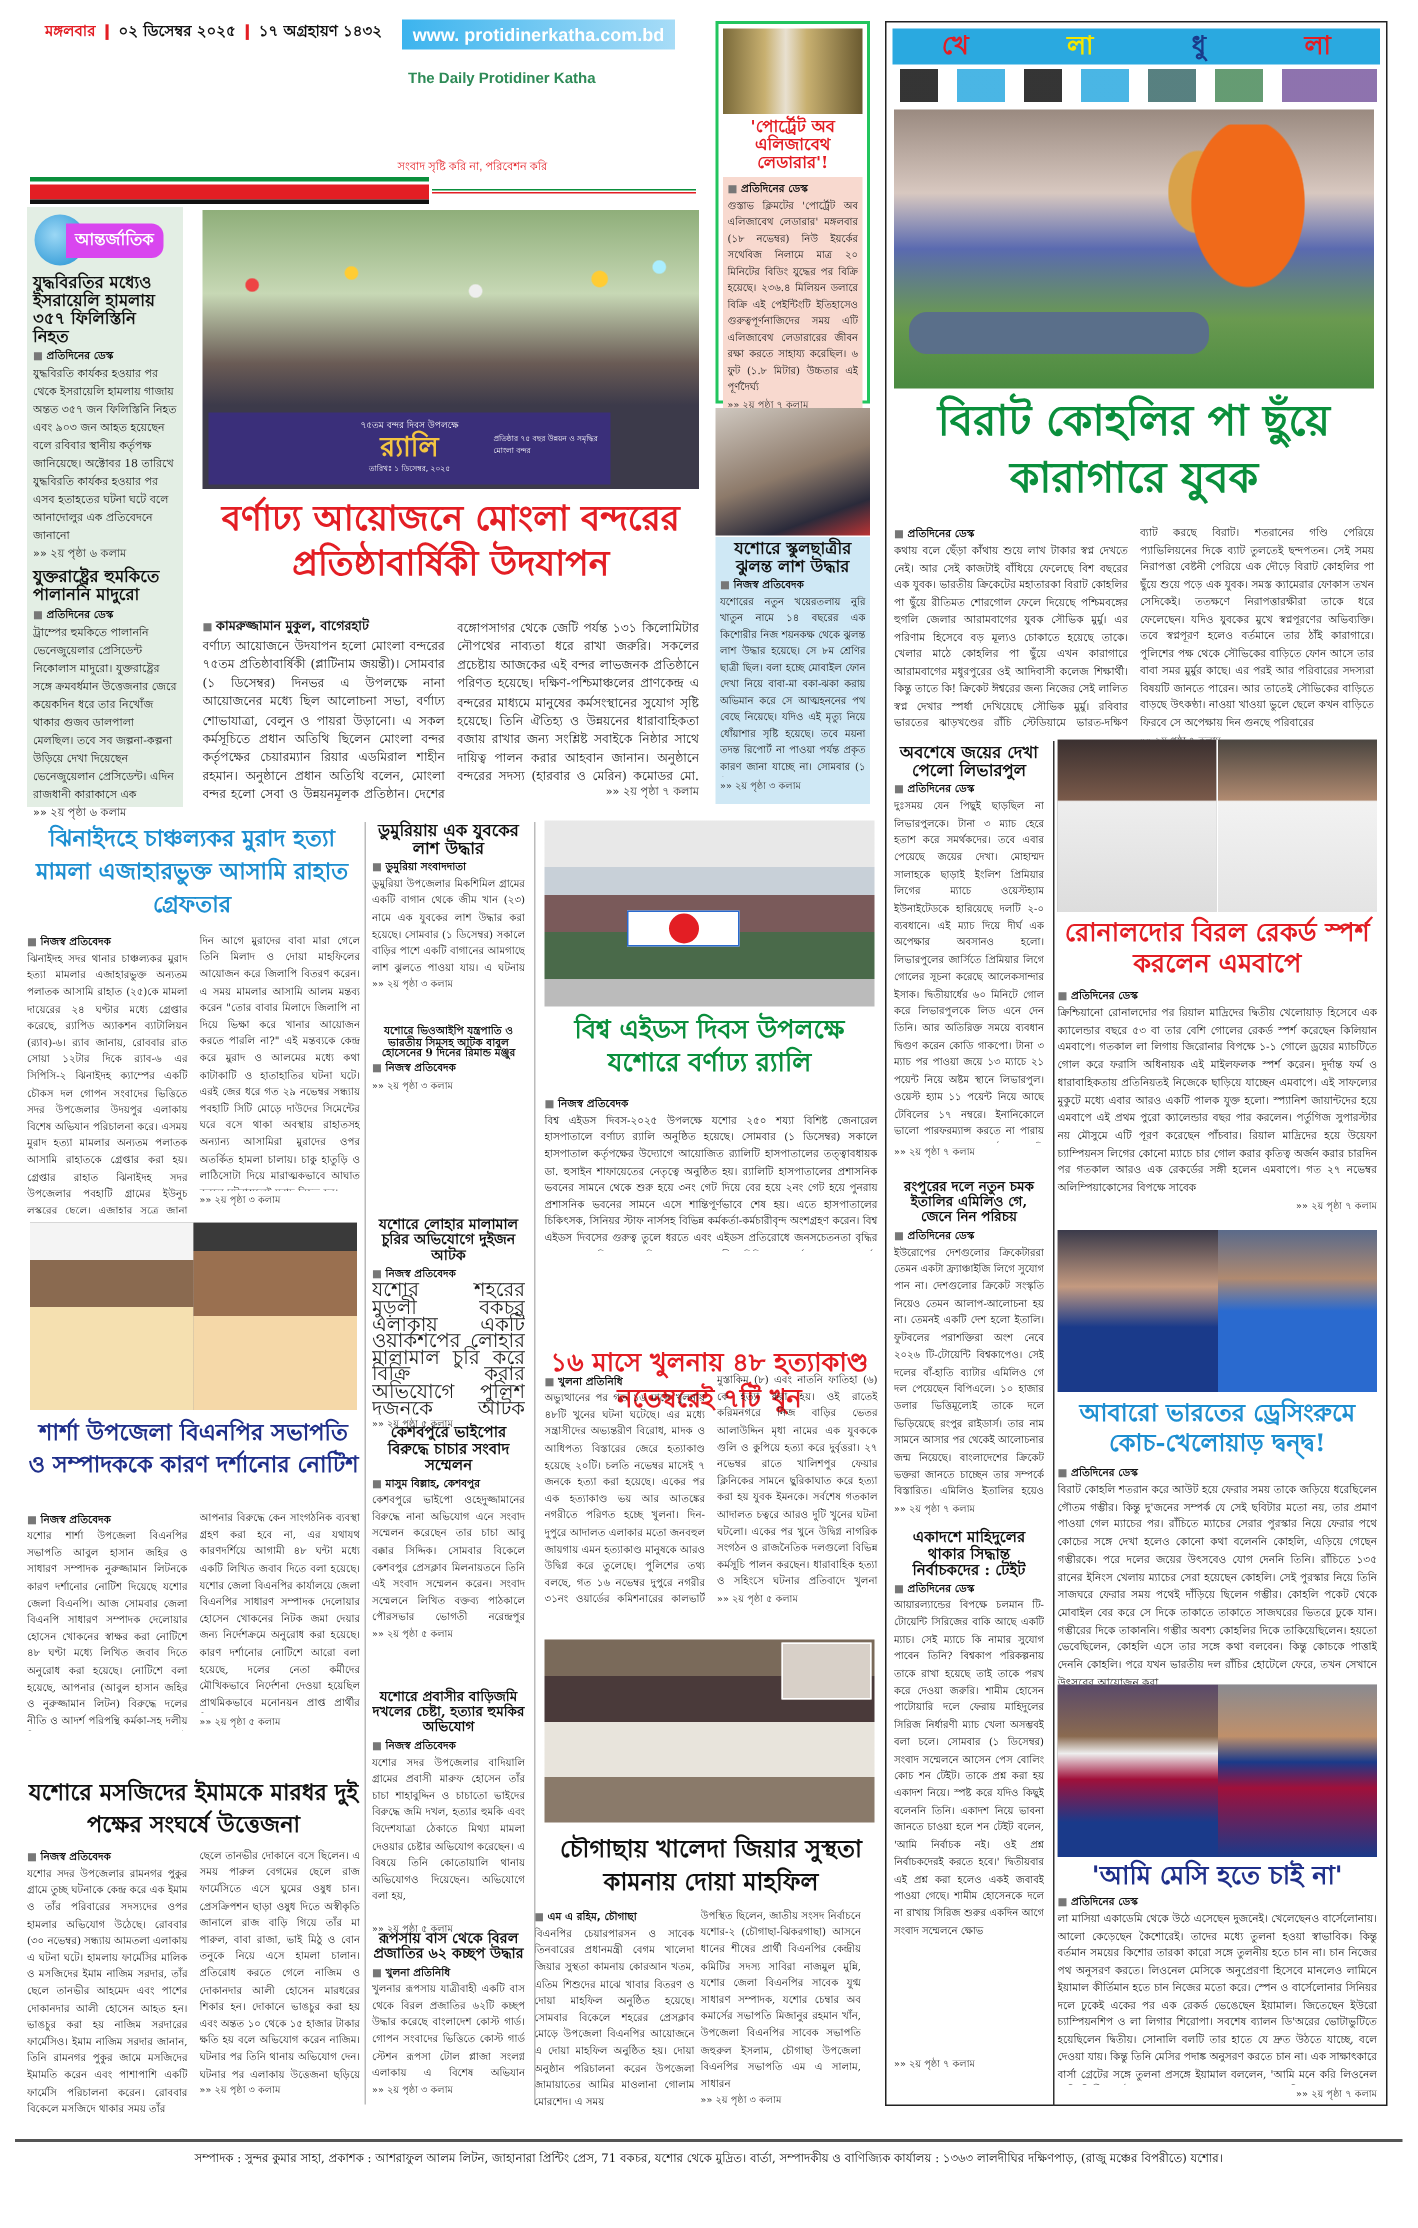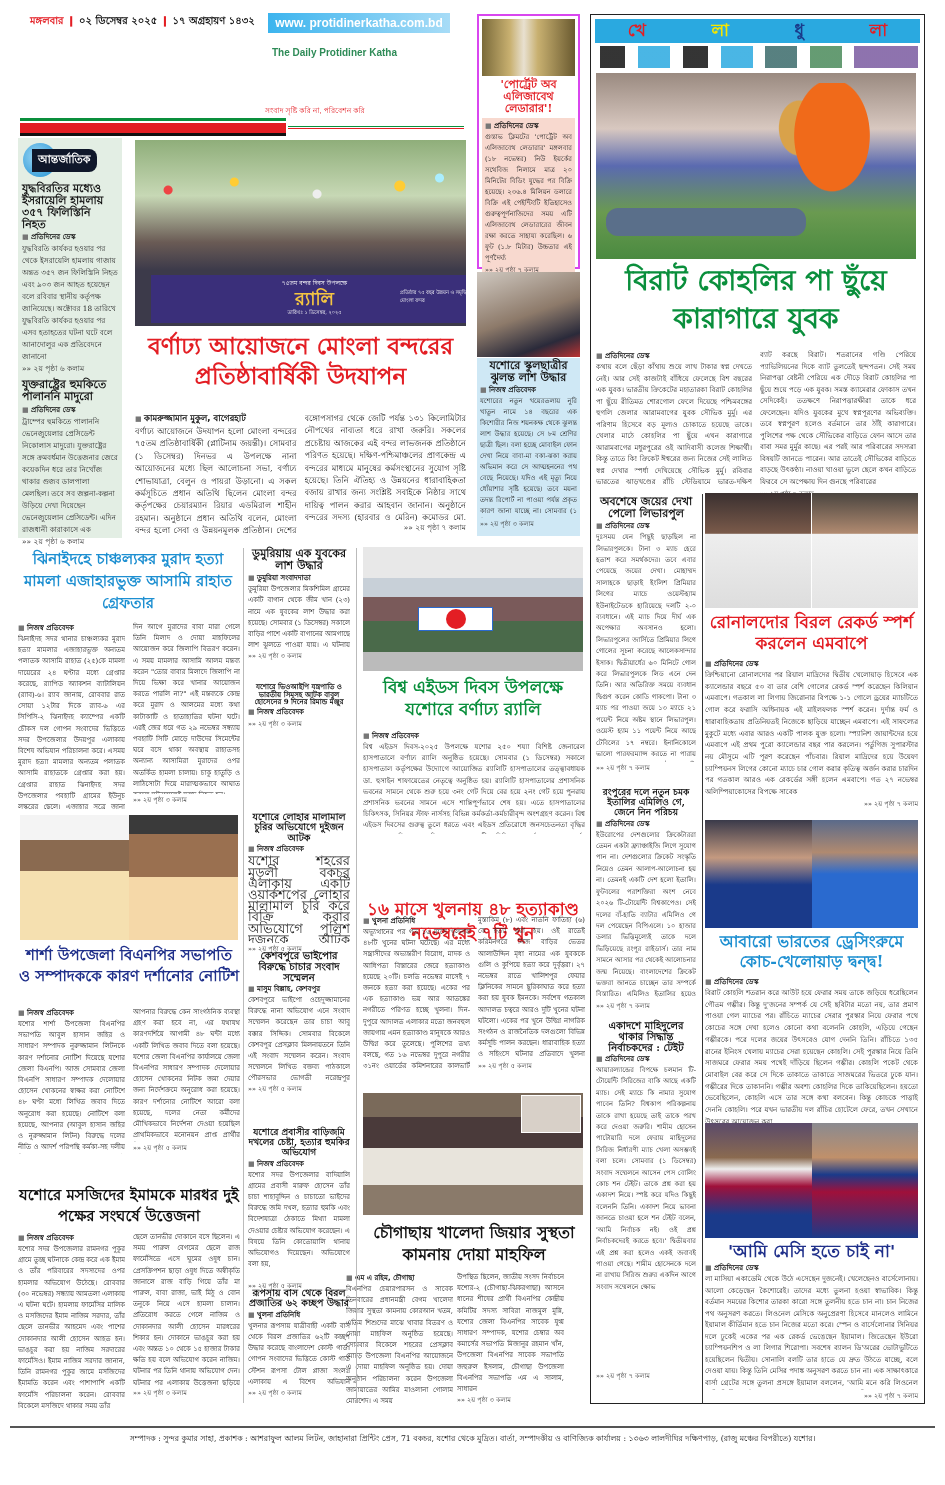--- a/index.html
+++ b/index.html
@@ -32,56 +32,56 @@
     <div style="height:3px;background:#0a8f3c"></div>
     <div style="height:10px;background:#e31e24;margin-top:2px"></div>
     <div style="height:3px;background:#111"></div>
   </div>
   <div class="abs" style="left:288px;top:126px;width:176px;height:3px;border-top:1px solid #0a8f3c;border-bottom:1px solid #e31e24"></div>
 </div>
 
 <div class="abs" style="left:18px;top:138px;width:104px;height:400px;background:#e3eee4;padding:3px 4px">
   <div style="position:relative;height:38px;margin-top:2px">
     <div style="position:absolute;left:1px;top:0;width:34px;height:34px;border-radius:50%;background:radial-gradient(circle at 40% 40%,#9bd7f5,#1d8fd1);"></div>
-    <div style="position:absolute;left:10px;top:6px;background:#0f172a;color:#fff;font-size:11px;font-weight:bold;padding:2px 6px;border-radius:0 8px 8px 0;font-family:'DejaVu Serif',serif;white-space:nowrap">আন্তর্জাতিক</div>
+    <div style="position:absolute;left:22px;top:6px;background:#d946ef;color:#fff;font-size:11px;font-weight:bold;padding:2px 6px;border-radius:0 8px 8px 0;font-family:'DejaVu Serif',serif;white-space:nowrap">আন্তর্জাতিক</div>
   </div>
   <div class="hl" style="font-size:11px;color:#111;text-align:left;margin-top:2px">যুদ্ধবিরতির মধ্যেও ইসরায়েলি হামলায় ৩৫৭ ফিলিস্তিনি নিহত</div>
   <div class="by" style="font-size:7px">প্রতিদিনের ডেস্ক</div>
   <div class="txt" style="font-size:7.3px;line-height:12px;text-align:left;height:120px;overflow:hidden">যুদ্ধবিরতি কার্যকর হওয়ার পর থেকে ইসরায়েলি হামলায় গাজায় অন্তত ৩৫৭ জন ফিলিস্তিনি নিহত এবং ৯০৩ জন আহত হয়েছেন বলে রবিবার স্থানীয় কর্তৃপক্ষ জানিয়েছে। অক্টোবর 18 তারিখে যুদ্ধবিরতি কার্যকর হওয়ার পর এসব হতাহতের ঘটনা ঘটে বলে আনাদোলুর এক প্রতিবেদনে জানানো</div>
   <div class="cont">»» ২য় পৃষ্ঠা ৬ কলাম</div>
   <div class="hl" style="font-size:11px;color:#111;text-align:left;margin-top:4px">যুক্তরাষ্ট্রের হুমকিতে পালাননি মাদুরো</div>
   <div class="by" style="font-size:7px">প্রতিদিনের ডেস্ক</div>
   <div class="txt" style="font-size:7.3px;line-height:12px;text-align:left;height:120px;overflow:hidden">ট্রাম্পের হুমকিতে পালাননি ভেনেজুয়েলার প্রেসিডেন্ট নিকোলাস মাদুরো। যুক্তরাষ্ট্রের সঙ্গে ক্রমবর্ধমান উত্তেজনার জেরে কয়েকদিন ধরে তার নিখোঁজ থাকার গুজব ডালপালা মেলছিল। তবে সব জল্পনা-কল্পনা উড়িয়ে দেখা দিয়েছেন ভেনেজুয়েলান প্রেসিডেন্ট। এদিন রাজধানী কারাকাসে এক বাৎসরিক কফি পুরস্কার</div>
   <div class="cont">»» ২য় পৃষ্ঠা ৬ কলাম</div>
 </div>
 
 <div class="abs img" style="left:135px;top:140px;width:331px;height:186px;background:linear-gradient(180deg,#8fae7a 0%,#c7d8b5 30%,#6a5b55 55%,#3c3a4a 70%)">
   <div style="position:absolute;left:0;top:30px;width:100%;height:40px;background:radial-gradient(circle at 10% 50%,#e44 4px,transparent 5px),radial-gradient(circle at 30% 30%,#fc3 4px,transparent 5px),radial-gradient(circle at 55% 60%,#eee 4px,transparent 5px),radial-gradient(circle at 80% 40%,#fc3 5px,transparent 6px),radial-gradient(circle at 92% 20%,#aef 4px,transparent 5px)"></div>
-  <div style="position:absolute;left:16px;bottom:3px;width:327px;height:48px;background:#3a2f7a;color:#fff;text-align:center">
+  <div style="position:absolute;left:4px;bottom:3px;width:268px;height:48px;background:#3a2f7a;color:#fff;text-align:center">
     <div style="font-size:6px;margin-top:3px">৭৫তম বন্দর দিবস উপলক্ষে</div>
     <div style="font-size:18px;font-weight:bold;color:#f4c542;line-height:20px">র‍্যালি</div>
     <div style="font-size:5px">তারিখঃ ১ ডিসেম্বর, ২০২৫</div>
     <div style="position:absolute;right:8px;top:14px;width:70px;font-size:5px;text-align:left">প্রতিষ্ঠার ৭৫ বছর উন্নয়ন ও সমৃদ্ধির মোংলা বন্দর</div>
   </div>
 </div>
 <div class="abs hl" style="left:135px;top:331px;width:331px;font-size:23px;color:#e31e24;line-height:30px">বর্ণাঢ্য আয়োজনে মোংলা বন্দরের প্রতিষ্ঠাবার্ষিকী উদযাপন</div>
 <div class="abs" style="left:135px;top:412px;width:331px">
   <div style="display:flex;gap:8px">
     <div style="width:162px">
       <div class="by">কামরুজ্জামান মুকুল, বাগেরহাট</div>
       <div class="txt" style="height:110px;overflow:hidden">বর্ণাঢ্য আয়োজনে উদযাপন হলো মোংলা বন্দরের ৭৫তম প্রতিষ্ঠাবার্ষিকী (প্লাটিনাম জয়ন্তী)। সোমবার (১ ডিসেম্বর) দিনভর এ উপলক্ষে নানা আয়োজনের মধ্যে ছিল আলোচনা সভা, বর্ণাঢ্য শোভাযাত্রা, বেলুন ও পায়রা উড়ানো। এ সকল কর্মসূচিতে প্রধান অতিথি ছিলেন মোংলা বন্দর কর্তৃপক্ষের চেয়ারম্যান রিয়ার এডমিরাল শাহীন রহমান। অনুষ্ঠানে প্রধান অতিথি বলেন, মোংলা বন্দর হলো সেবা ও উন্নয়নমূলক প্রতিষ্ঠান। দেশের অর্থনৈতিক উন্নয়নে এই বন্দর গুরুত্বপূর্ণ ভূমিকা রেখে চলেছে। বন্দরের সক্ষমতা পূর্বের তুলনায় বর্তমানে অনেক গুণ বৃদ্ধি পেয়েছে। প্রতি বছর বিদেশি জাহাজ, কার্গো হ্যান্ডলিং ও গাড়ি আমদানিতে রেকর্ড সৃষ্টি হচ্ছে।</div>
     </div>
     <div style="width:162px">
       <div class="txt" style="height:110px;overflow:hidden">বঙ্গোপসাগর থেকে জেটি পর্যন্ত ১৩১ কিলোমিটার নৌপথের নাব্যতা ধরে রাখা জরুরি। সকলের প্রচেষ্টায় আজকের এই বন্দর লাভজনক প্রতিষ্ঠানে পরিণত হয়েছে। দক্ষিণ-পশ্চিমাঞ্চলের প্রাণকেন্দ্র এ বন্দরের মাধ্যমে মানুষের কর্মসংস্থানের সুযোগ সৃষ্টি হয়েছে। তিনি ঐতিহ্য ও উন্নয়নের ধারাবাহিকতা বজায় রাখার জন্য সংশ্লিষ্ট সবাইকে নিষ্ঠার সাথে দায়িত্ব পালন করার আহবান জানান। অনুষ্ঠানে বন্দরের সদস্য (হারবার ও মেরিন) কমোডর মো. শফিকুল ইসলাম সরকার, সদস্য (অর্থ) কাজী আবেদ হোসেন, সদস্য (প্রকৌশল ও উন্নয়ন) ড. এ. কে. এম আনিসুর রহমান, পরিচালক (বোর্ড) কালাচাঁদ সিংহ, ক্যাপ্টেন মোহাম্মদ শফিকুল ইসলামসহ বন্দর</div>
       <div class="cont" style="text-align:right">»» ২য় পৃষ্ঠা ৭ কলাম</div>
     </div>
   </div>
 </div>
 
-<div class="abs" style="left:477px;top:14px;width:103px;height:255px;border:2px solid #d946ef;padding:3px">
+<div class="abs" style="left:477px;top:14px;width:103px;height:255px;border:2px solid #22c55e;padding:3px">
   <div class="img" style="height:57px;background:linear-gradient(90deg,#7a6a3a,#c8b070 30%,#e8e0d0 45%,#c8b070 60%,#6a5a30)"></div>
   <div class="hl" style="font-size:11px;color:#e31e24;margin:3px 0">'পোর্ট্রেট অব এলিজাবেথ লেডারার'!</div>
   <div style="background:#f8d9cf;padding:2px 3px">
     <div class="by" style="font-size:7px">প্রতিদিনের ডেস্ক</div>
     <div class="txt" style="font-size:6.7px;line-height:11px;height:132px;overflow:hidden">গুস্তাভ ক্লিমটের 'পোর্ট্রেট অব এলিজাবেথ লেডারার' মঙ্গলবার (১৮ নভেম্বর) নিউ ইয়র্কের সথেবিজ নিলামে মাত্র ২০ মিনিটের বিডিং যুদ্ধের পর বিক্রি হয়েছে। ২৩৬.৪ মিলিয়ন ডলারে বিক্রি এই পেইন্টিংটি ইতিহাসেও গুরুত্বপূর্ণনাজিদের সময় এটি এলিজাবেথ লেডারারের জীবন রক্ষা করতে সাহায্য করেছিল। ৬ ফুট (১.৮ মিটার) উচ্চতার এই পূর্ণদৈর্ঘ্য</div>
     <div class="cont" style="font-size:6.5px">»» ২য় পৃষ্ঠা ৭ কলাম</div>
   </div>
 </div>
 
 <div class="abs img" style="left:477px;top:272px;width:103px;height:85px;background:linear-gradient(160deg,#cfc8c0,#8d7a6a 50%,#2a2a3a 80%,#b33)"></div>
@@ -268,21 +268,21 @@
   <div style="width:107px">
     <div class="txt" style="font-size:6.8px;line-height:11.2px;height:155px;overflow:hidden">ছেলে তানভীর দোকানে বসে ছিলেন। এ সময় পারুল বেগমের ছেলে রাজ ফার্মেসিতে এসে ঘুমের ওষুধ চান। প্রেসক্রিপশন ছাড়া ওষুধ দিতে অস্বীকৃতি জানালে রাজ বাড়ি গিয়ে তাঁর মা পারুল, বাবা রাজা, ভাই মিঠু ও বোন তনুকে নিয়ে এসে হামলা চালান। প্রতিরোধ করতে গেলে নাজিম ও দোকানদার আলী হোসেন মারধরের শিকার হন। দোকানে ভাঙচুর করা হয় এবং অন্তত ১০ থেকে ১৫ হাজার টাকার ক্ষতি হয় বলে অভিযোগ করেন নাজিম। ঘটনার পর তিনি থানায় অভিযোগ দেন। ঘটনার পর এলাকায় উত্তেজনা ছড়িয়ে পড়ে। স্থানীয় লোকজন বিক্ষুব্ধ হয়ে পারুল</div>
     <div class="cont" style="font-size:6.5px">»» ২য় পৃষ্ঠা ৩ কলাম</div>
   </div>
 </div>
 
 <div class="abs img" style="left:363px;top:1093px;width:220px;height:122px;background:linear-gradient(180deg,#7a6a5a 0 20%,#4a3a3a 20% 45%,#e8e4dc 45% 75%,#8a7a6a 75%)">
   <div style="position:absolute;right:2px;top:2px;width:60px;height:38px;background:#d8d0c8;border:1px solid #fff"></div>
 </div>
 <div class="abs hl" style="left:363px;top:1222px;width:222px;font-size:16px;color:#111;line-height:22px">চৌগাছায় খালেদা জিয়ার সুস্থতা কামনায় দোয়া মাহফিল</div>
-<div class="abs" style="left:346px;top:1272px;width:222px;display:flex;gap:4px">
+<div class="abs" style="left:356px;top:1272px;width:222px;display:flex;gap:4px">
   <div style="width:107px">
     <div class="by" style="font-size:7px">এম এ রহিম, চৌগাছা</div>
     <div class="txt" style="font-size:6.8px;line-height:11.2px;height:122px;overflow:hidden">বিএনপির চেয়ারপারসন ও সাবেক তিনবারের প্রধানমন্ত্রী বেগম খালেদা জিয়ার সুস্থতা কামনায় কোরআন খতম, এতিম শিশুদের মাঝে খাবার বিতরণ ও দোয়া মাহফিল অনুষ্ঠিত হয়েছে। সোমবার বিকেলে শহরের প্রেসক্লাব মোড়ে উপজেলা বিএনপির আয়োজনে এ দোয়া মাহফিল অনুষ্ঠিত হয়। দোয়া অনুষ্ঠান পরিচালনা করেন উপজেলা জামায়াতের আমির মাওলানা গোলাম মোরশেদ। এ সময়</div>
   </div>
   <div style="width:107px">
     <div class="txt" style="font-size:6.8px;line-height:11.2px;height:122px;overflow:hidden">উপস্থিত ছিলেন, জাতীয় সংসদ নির্বাচনে যশোর-২ (চৌগাছা-ঝিকরগাছা) আসনে ধানের শীষের প্রার্থী বিএনপির কেন্দ্রীয় কমিটির সদস্য সাবিরা নাজমুল মুন্নি, যশোর জেলা বিএনপির সাবেক যুগ্ম সাধারণ সম্পাদক, যশোর চেম্বার অব কমার্সের সভাপতি মিজানুর রহমান খাঁন, উপজেলা বিএনপির সাবেক সভাপতি জহুরুল ইসলাম, চৌগাছা উপজেলা বিএনপির সভাপতি এম এ সালাম, সাধারন</div>
     <div class="cont" style="font-size:6.5px">»» ২য় পৃষ্ঠা ৩ কলাম</div>
   </div>
 </div>
 

